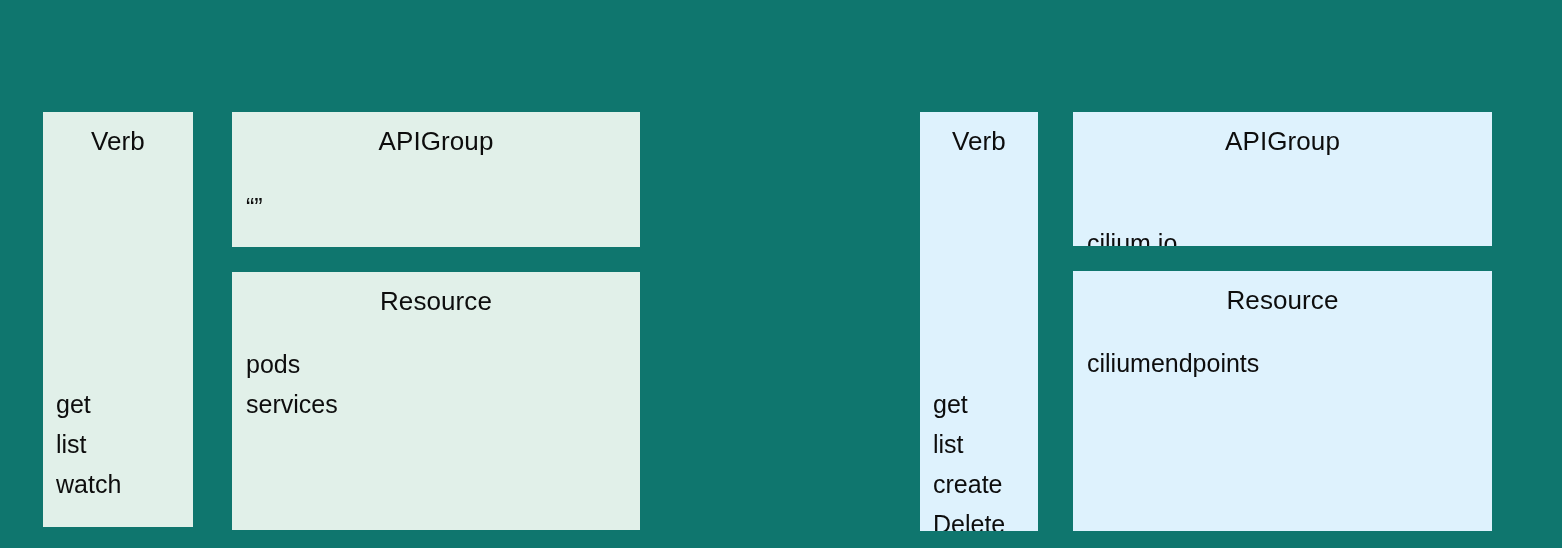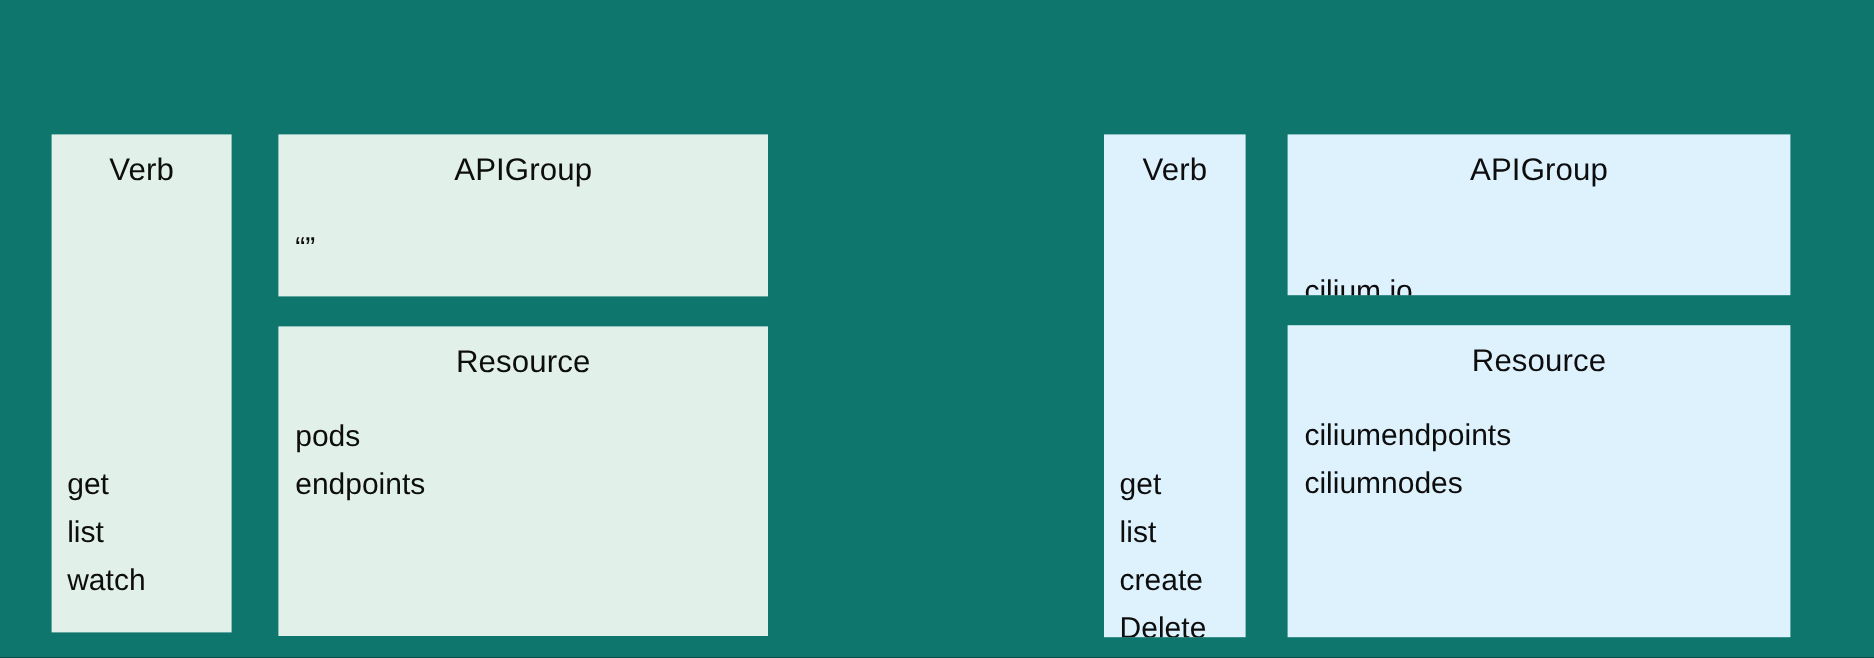--- a/index.html
+++ b/index.html
@@ -122,21 +122,21 @@
     <div class="box-title">APIGroup</div>
     <div class="box-body">
         <span class="body-line">“”</span>
       </div>
   </div>
 
   <div class="box green" id="resource-box-left" style="background: rgb(225, 240, 233);">
     <div class="box-title">Resource</div>
     <div class="box-body">
         <span class="body-line">pods</span>
-        <span class="body-line">endpoints</span>
+        <span class="body-line">services</span>
       </div>
   </div>
 
   <div class="box blue" id="verb-box-right" style="background: rgb(222, 242, 253);">
     <div class="box-title">Verb</div>
     <div class="box-body">
         <span class="body-line">get</span>
         <span class="body-line">list</span>
         <span class="body-line">create</span>
         <span class="body-line">Delete</span>
@@ -147,17 +147,16 @@
     <div class="box-title">APIGroup</div>
     <div class="box-body">
         <span class="body-line">cilium.io</span>
       </div>
   </div>
 
   <div class="box blue" id="resource-box-right" style="background: rgb(222, 242, 253);">
     <div class="box-title">Resource</div>
     <div class="box-body">
         <span class="body-line">ciliumendpoints</span>
-        <span class="body-line">ciliumnodes</span>
       </div>
   </div>
 
 </div>
 
 </body></html>

